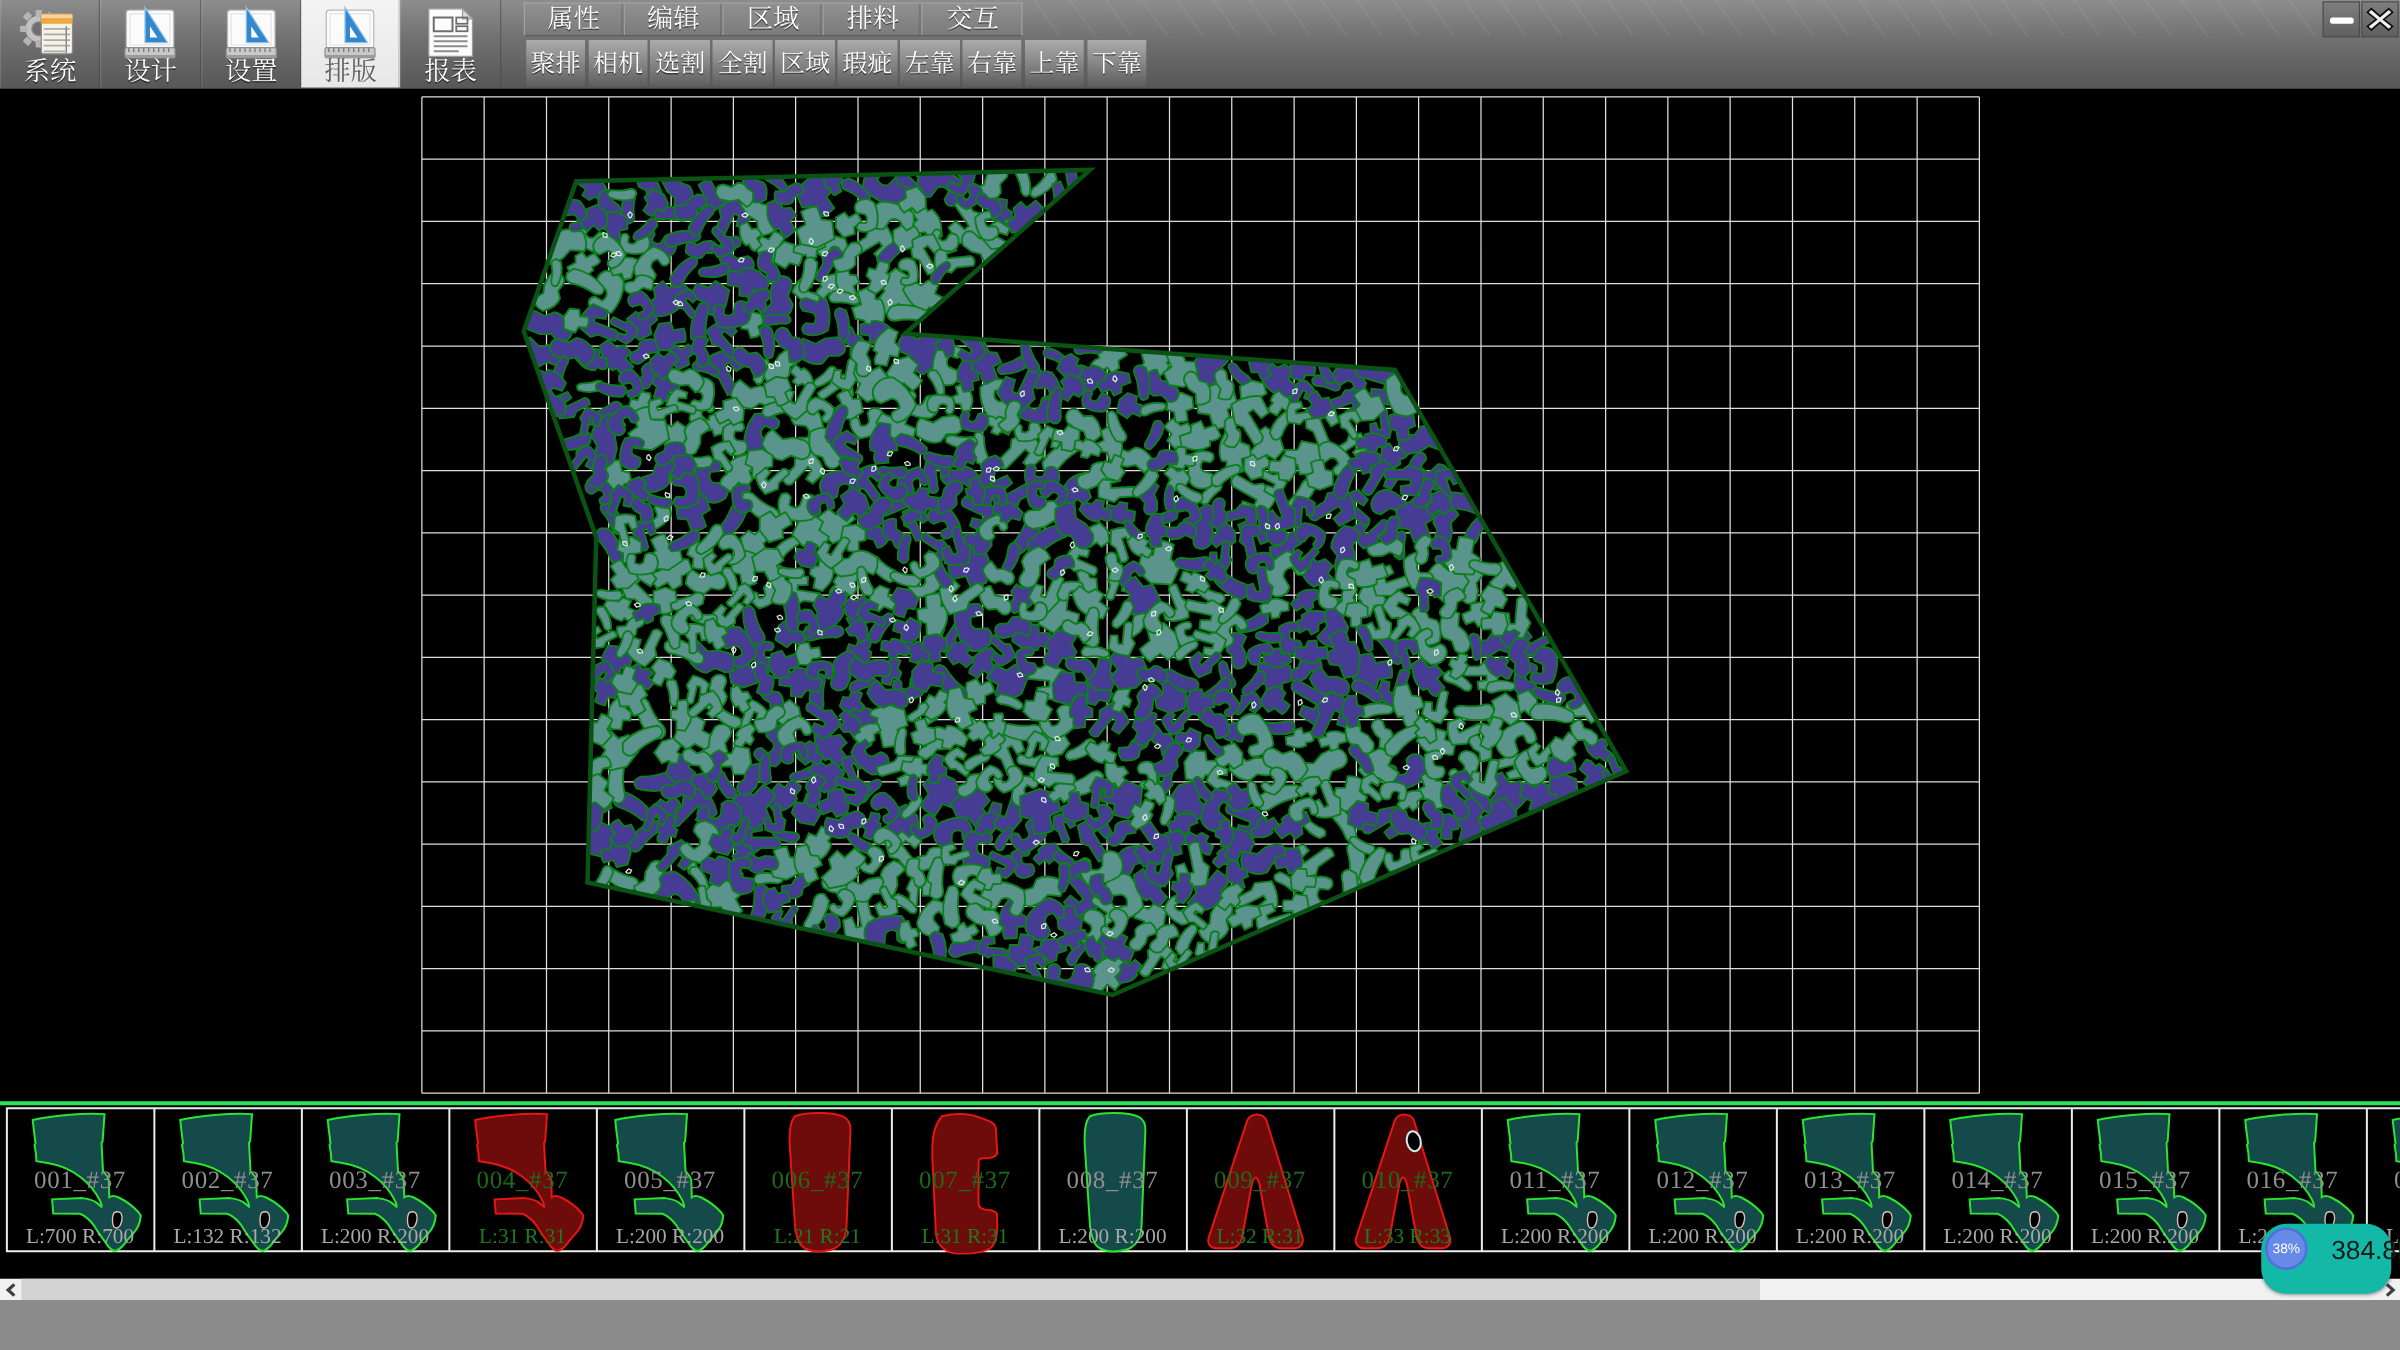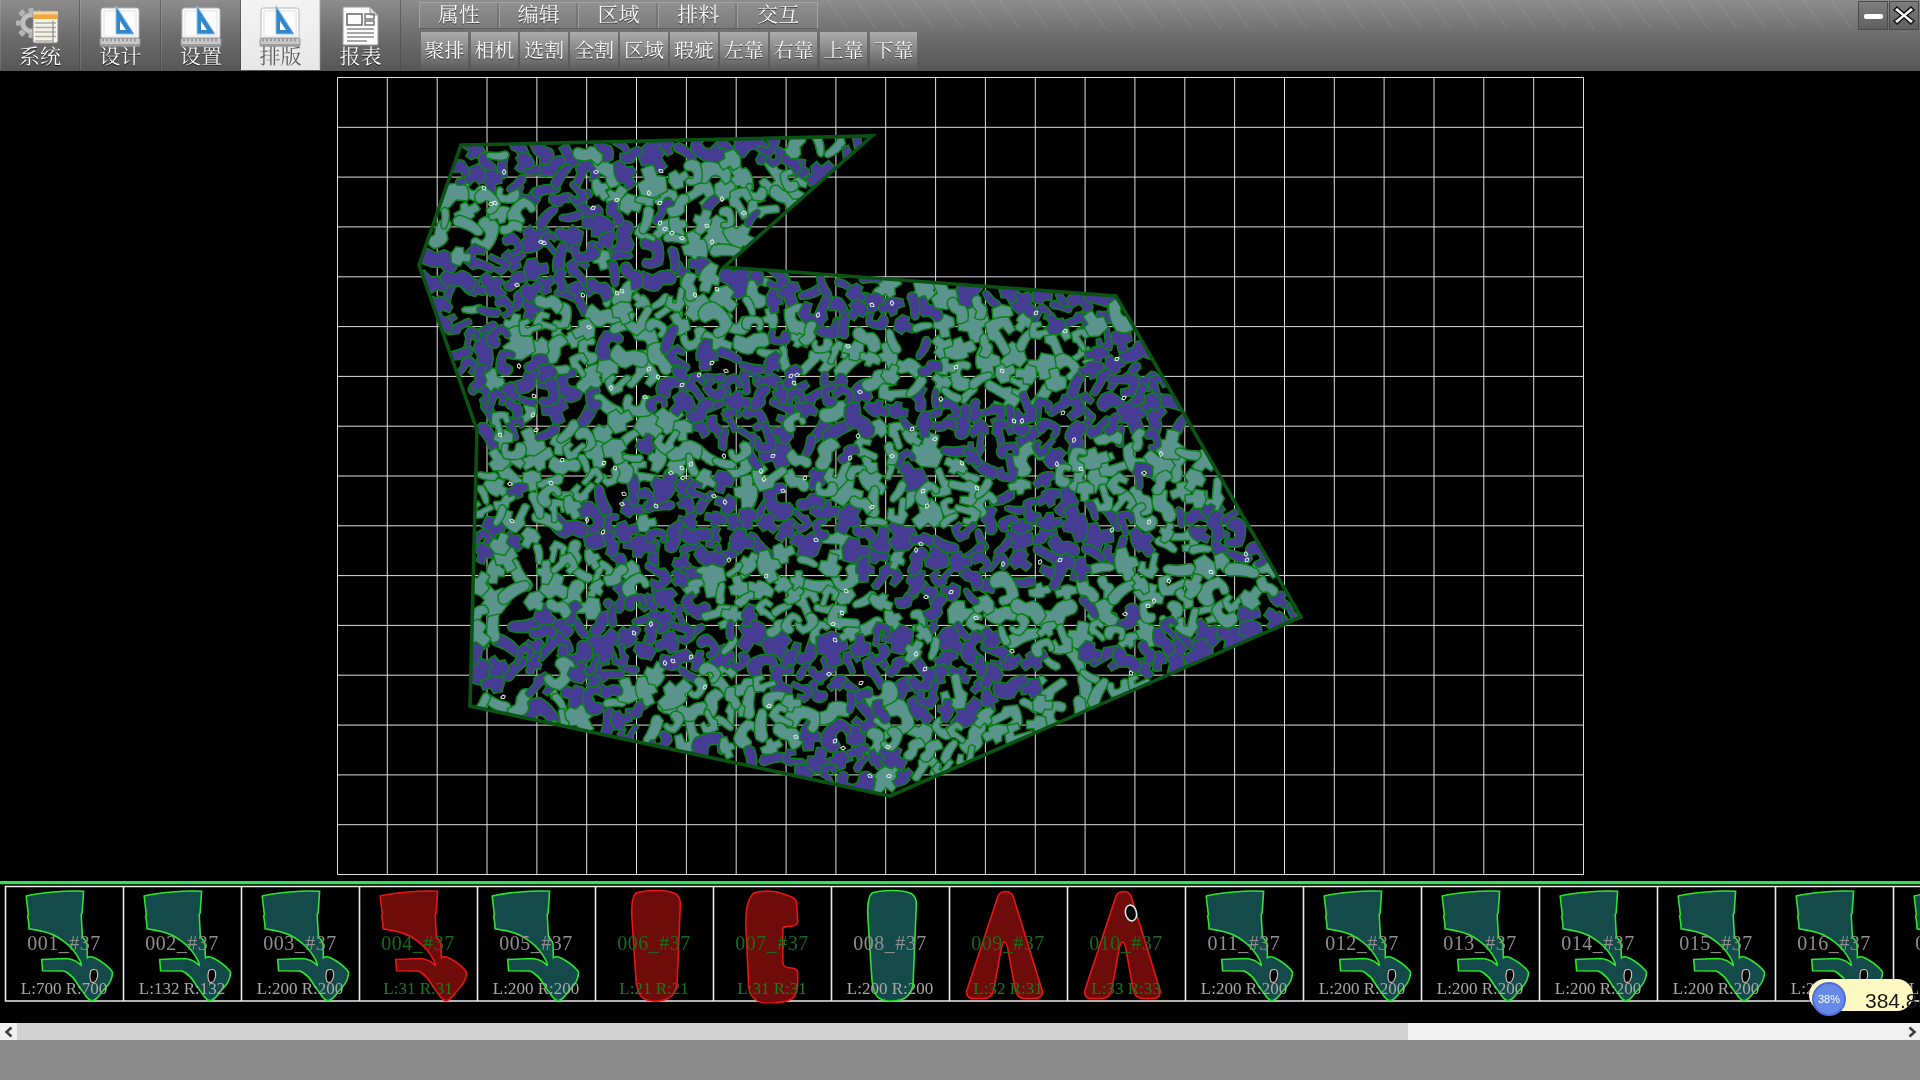--- a/index.html
+++ b/index.html
@@ -22,22 +22,22 @@
   font-size:20px; line-height:37px; color:#fff; text-shadow:0 1px 2px rgba(0,0,0,.55); }
 #mini { position:absolute; left:1858px; top:1px; width:30px; height:29px;
   background:linear-gradient(#7e7e7e,#5f5f5f); border:1px solid #4a4a4a; }
 #mini div { position:absolute; left:5px; top:12px; width:19px; height:5px; background:#fff; border-radius:2px; }
 #clz { position:absolute; left:1889px; top:1px; width:30px; height:29px;
   background:linear-gradient(#7e7e7e,#5f5f5f); border:1px solid #4a4a4a; }
 #sb { position:absolute; left:0; top:1023px; width:1920px; height:17px; background:#f1f1f1; }
 #sbthumb { position:absolute; left:17px; top:0; width:1391px; height:17px; background:#d3d3d3; }
 #bbar { position:absolute; left:0; top:1040px; width:1920px; height:40px;
   background:#8b8b8b; }
-#pill { position:absolute; left:1809px; top:979px; width:104px; height:32px;
-  background:#fef9c3; border-radius:20px; box-shadow:0 1px 3px rgba(0,0,0,.4); }
+#pill { position:absolute; left:1809px; top:979px; width:104px; height:56px;
+  background:#14b8a6; border-radius:20px; box-shadow:0 1px 3px rgba(0,0,0,.4); }
 #pillc { position:absolute; left:3px; top:3px; width:34px; height:34px; border-radius:50%;
   background:#6789e8; border:2px solid #4f6fdd; color:#fff; font-size:11px; text-align:center; line-height:31px; }
 #pillt { position:absolute; left:44px; top:10px; font-size:21px; color:#1a1a1a;margin-left:12px; }
 .pt { fill:#5a948c; stroke:#0c8019; stroke-width:1.5; }
 .pp { fill:#463c94; stroke:#0c8019; stroke-width:1.5; }
 .tl { fill:#144a4a; stroke:#2ce42c; stroke-width:1.6; }
 .rd { fill:#6e0b0b; stroke:#e81515; stroke-width:1.6; }
 .hole { fill:#000; stroke:#e4bebe; stroke-width:1.1; }
 .hole2 { fill:#000; stroke:#cfeef2; stroke-width:1.6; }
 text.tn { fill:#8f8f8f; font:20px "Liberation Serif",serif; text-anchor:middle; letter-spacing:0.5px; }

